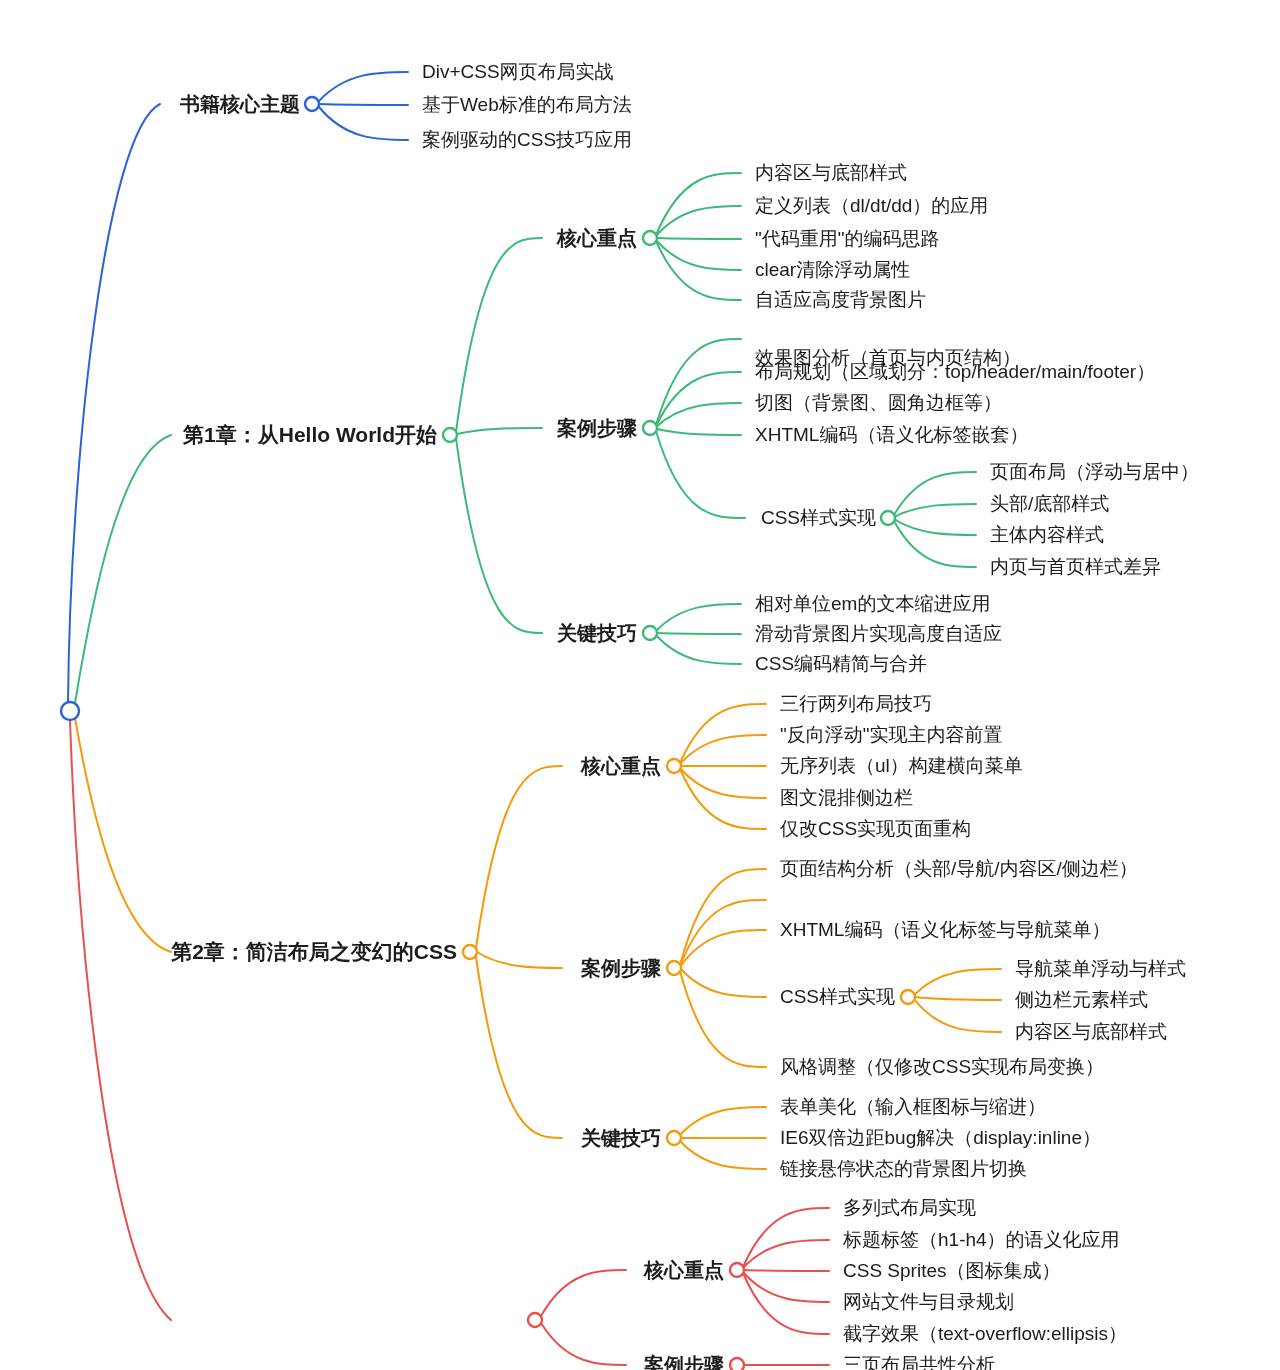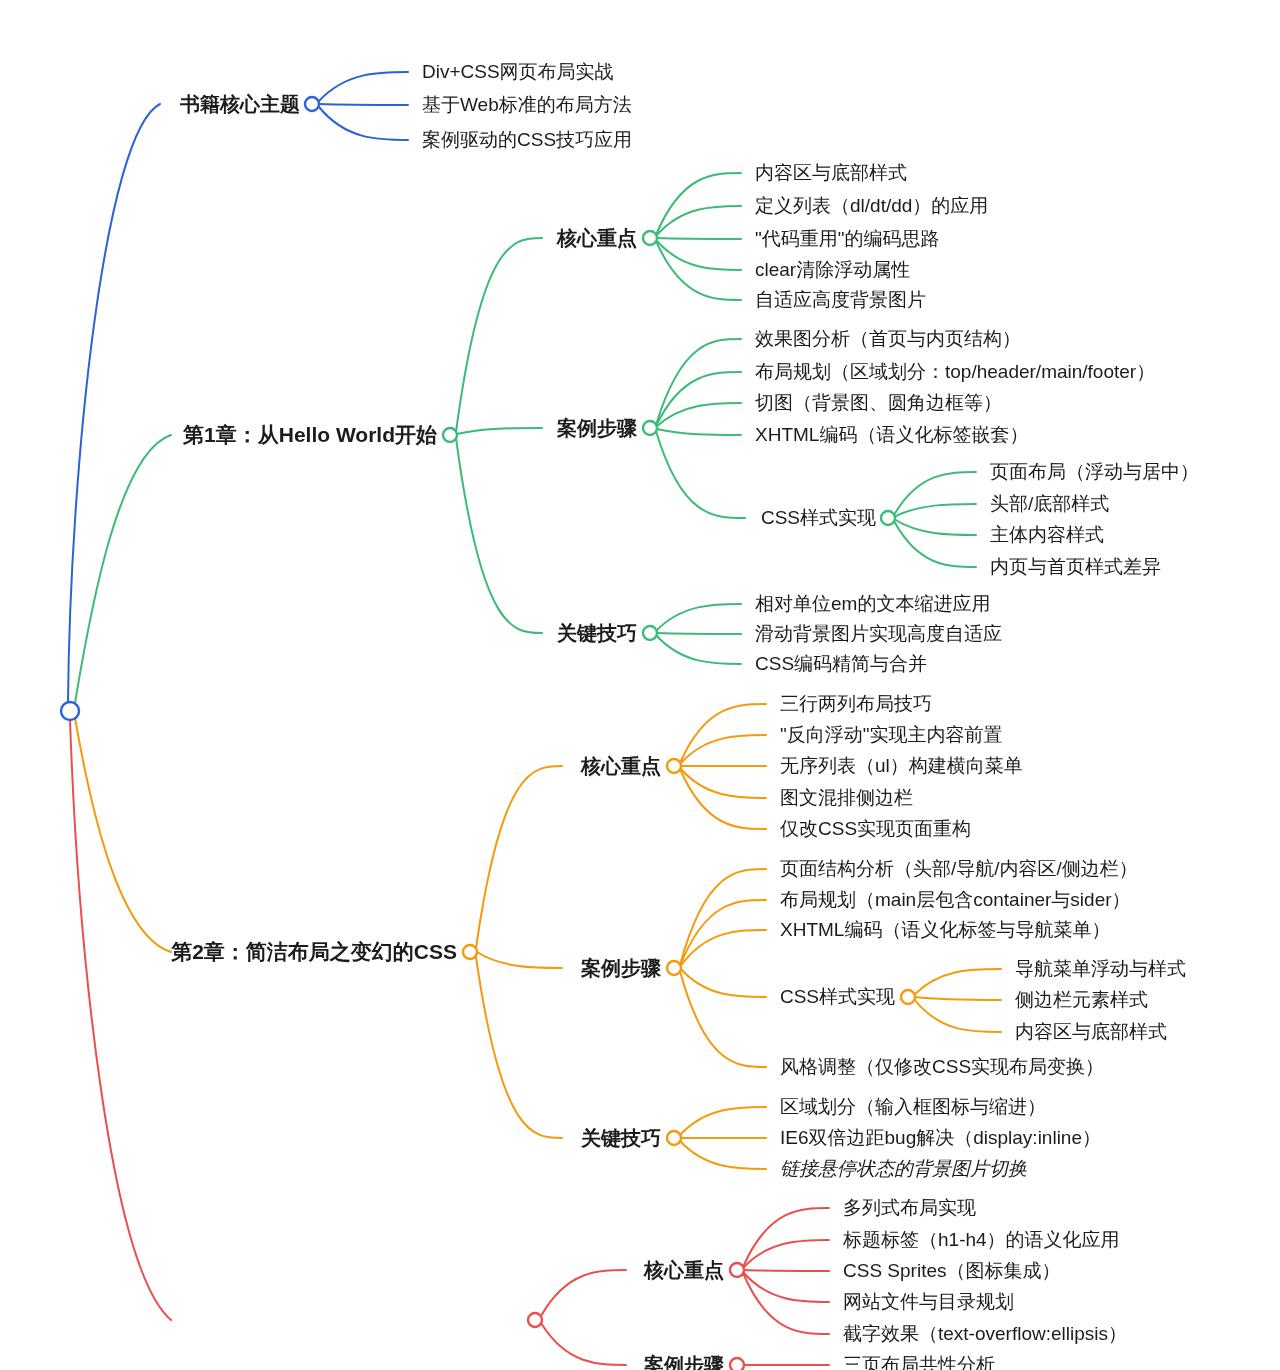--- a/index.html
+++ b/index.html
@@ -119,21 +119,21 @@
   <div class="lbl chapter" style="right:843px;top:435px;">第1章：从Hello World开始</div>
 
   <div class="lbl bold" style="right:643px;top:238px;">核心重点</div>
   <div class="lbl" style="left:755px;top:173px;">内容区与底部样式</div>
   <div class="lbl" style="left:755px;top:206px;">定义列表（dl/dt/dd）的应用</div>
   <div class="lbl" style="left:755px;top:239px;">"代码重用"的编码思路</div>
   <div class="lbl" style="left:755px;top:270px;">clear清除浮动属性</div>
   <div class="lbl" style="left:755px;top:300px;">自适应高度背景图片</div>
 
   <div class="lbl bold" style="right:643px;top:428px;">案例步骤</div>
-  <div class="lbl" style="left:755px;top:339px;text-align:right;">效果图分析（首页与内页结构）</div>
+  <div class="lbl" style="left:755px;top:358px;text-align:right;">效果图分析（首页与内页结构）</div>
   <div class="lbl" style="left:755px;top:372px;">布局规划（区域划分：top/header/main/footer）</div>
   <div class="lbl" style="left:755px;top:403px;">切图（背景图、圆角边框等）</div>
   <div class="lbl" style="left:755px;top:435px;">XHTML编码（语义化标签嵌套）</div>
 
   <div class="lbl" style="right:404px;top:518px;">CSS样式实现</div>
   <div class="lbl" style="left:990px;top:472px;">页面布局（浮动与居中）</div>
   <div class="lbl" style="left:990px;top:504px;">头部/底部样式</div>
   <div class="lbl" style="left:990px;top:535px;text-align:center;">主体内容样式</div>
   <div class="lbl" style="left:990px;top:567px;">内页与首页样式差异</div>
 
@@ -146,34 +146,33 @@
 
   <div class="lbl bold" style="right:619px;top:766px;">核心重点</div>
   <div class="lbl" style="left:780px;top:704px;">三行两列布局技巧</div>
   <div class="lbl" style="left:780px;top:735px;">"反向浮动"实现主内容前置</div>
   <div class="lbl" style="left:780px;top:766px;">无序列表（ul）构建横向菜单</div>
   <div class="lbl" style="left:780px;top:798px;">图文混排侧边栏</div>
   <div class="lbl" style="left:780px;top:829px;">仅改CSS实现页面重构</div>
 
   <div class="lbl bold" style="right:619px;top:968px;">案例步骤</div>
   <div class="lbl" style="left:780px;top:869px;">页面结构分析（头部/导航/内容区/侧边栏）</div>
-  <div class="lbl" style="left:780px;top:900px;">布局规划（main层包含container与sider）</div>
   <div class="lbl" style="left:780px;top:930px;">XHTML编码（语义化标签与导航菜单）</div>
 
   <div class="lbl" style="right:385px;top:997px;">CSS样式实现</div>
   <div class="lbl" style="left:1015px;top:969px;">导航菜单浮动与样式</div>
   <div class="lbl" style="left:1015px;top:1000px;">侧边栏元素样式</div>
   <div class="lbl" style="left:1015px;top:1032px;">内容区与底部样式</div>
 
   <div class="lbl" style="left:780px;top:1067px;">风格调整（仅修改CSS实现布局变换）</div>
 
   <div class="lbl bold" style="right:619px;top:1138px;">关键技巧</div>
-  <div class="lbl" style="left:780px;top:1107px;">区域划分（输入框图标与缩进）</div>
+  <div class="lbl" style="left:780px;top:1107px;">表单美化（输入框图标与缩进）</div>
   <div class="lbl" style="left:780px;top:1138px;">IE6双倍边距bug解决（display:inline）</div>
-  <div class="lbl" style="left:780px;top:1169px;font-style:italic;">链接悬停状态的背景图片切换</div>
+  <div class="lbl" style="left:780px;top:1169px;">链接悬停状态的背景图片切换</div>
 
 
   <div class="lbl bold" style="right:556px;top:1270px;">核心重点</div>
   <div class="lbl" style="left:843px;top:1208px;">多列式布局实现</div>
   <div class="lbl" style="left:843px;top:1240px;">标题标签（h1-h4）的语义化应用</div>
   <div class="lbl" style="left:843px;top:1271px;">CSS Sprites（图标集成）</div>
   <div class="lbl" style="left:843px;top:1302px;">网站文件与目录规划</div>
   <div class="lbl" style="left:843px;top:1334px;">截字效果（text-overflow:ellipsis）</div>
 
   <div class="lbl bold" style="right:556px;top:1365px;">案例步骤</div>

